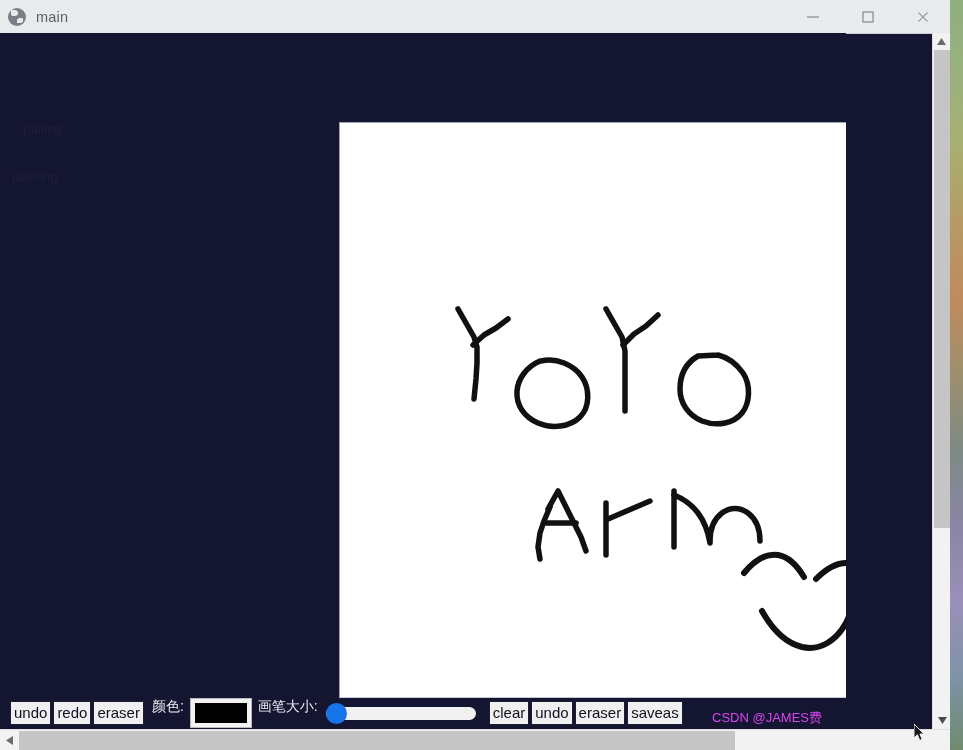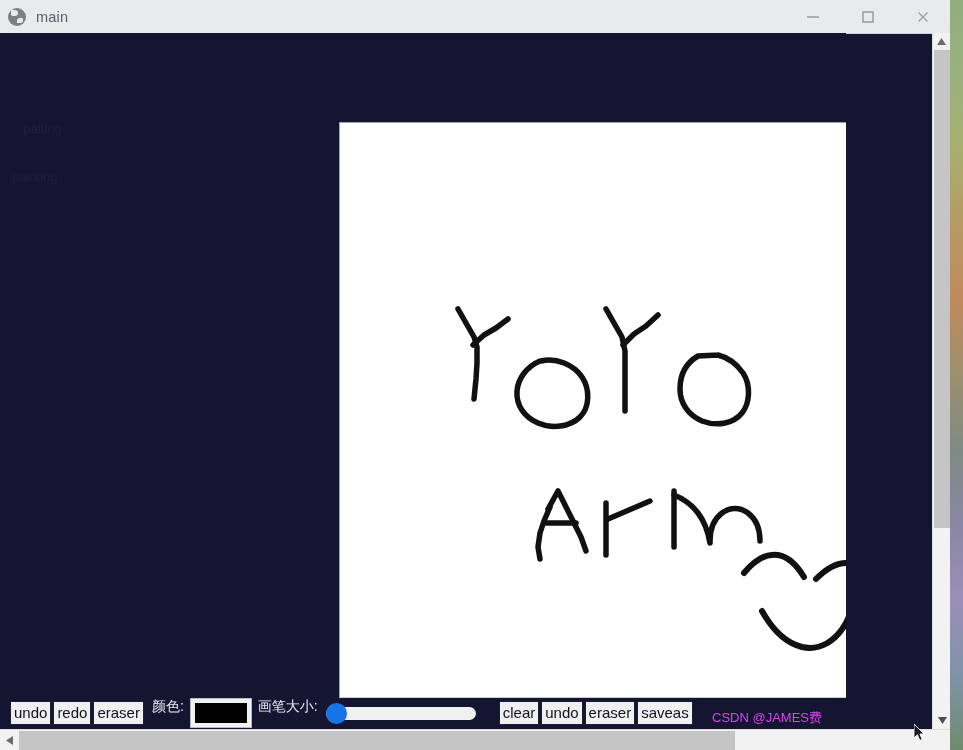--- a/index.html
+++ b/index.html
@@ -193,21 +193,21 @@
   #slider-handle {
     position: absolute;
     left: 0; top: -4px;
     width: 21px; height: 21px;
     border-radius: 50%;
     background: #1773e8;
   }
   #tb-right {
     display: flex;
     align-items: center;
-    margin-left: 17px;
+    margin-left: 7px;
   }
 
   
   #vscroll {
     position: absolute;
     right: 0;
     top: 33px;
     width: 18px;
     height: 696px;
     background: #f2f2f2;

